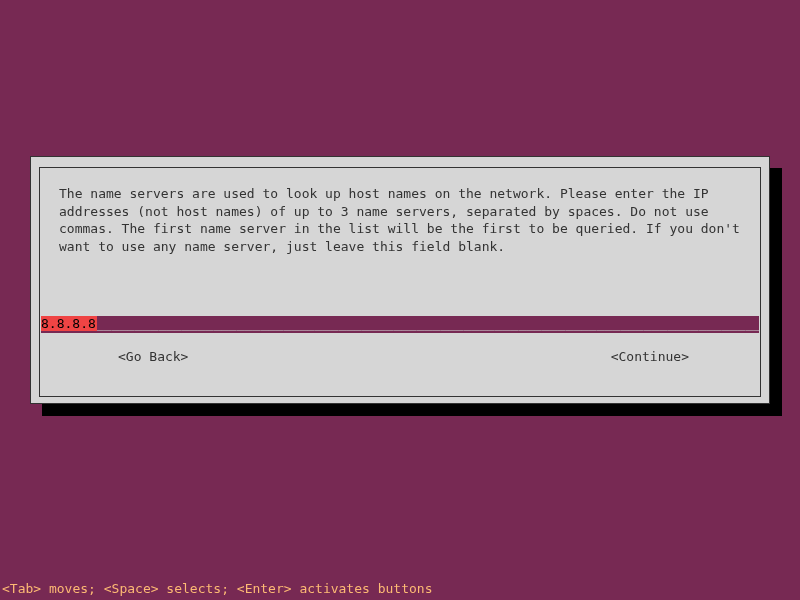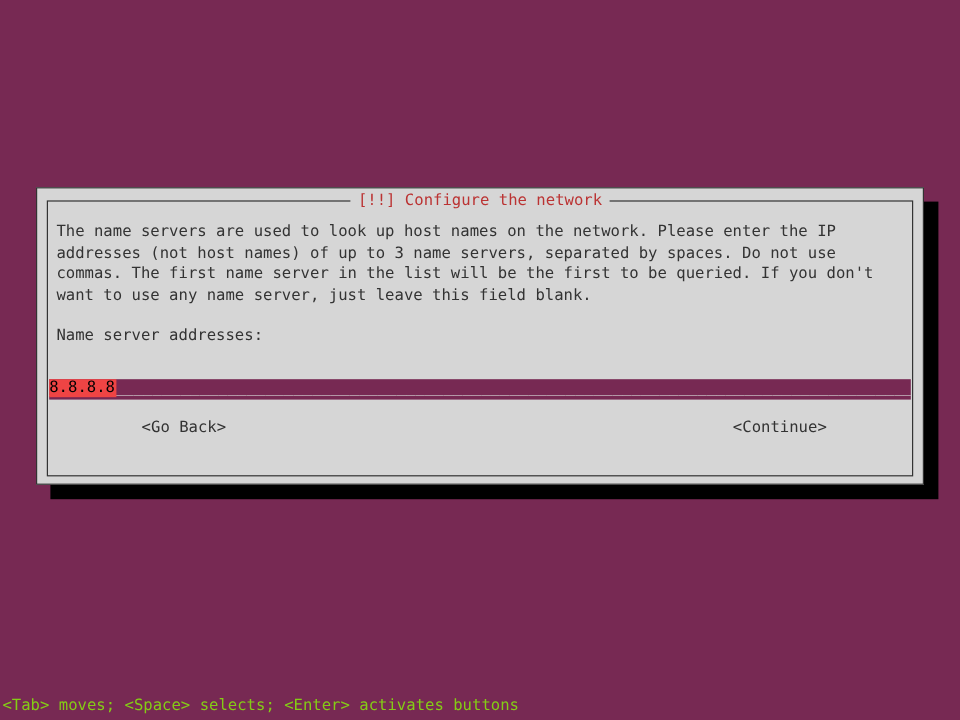--- a/index.html
+++ b/index.html
@@ -49,21 +49,21 @@
   }
   .title {
     display: inline-block;
     background: #d6d6d6;
     padding: 0 6px;
     color: #bb3333;
   }
   .content {
     position: absolute;
     top: 28px;
-    left: 16px;
+    left: 28px;
     right: 16px;
     line-height: 1.35;
     z-index: 2;
   }
   .desc {
     margin-bottom: 1.2em;
     white-space: pre-wrap;
   }
   .prompt {
     margin-bottom: 0.6em;
@@ -111,39 +111,35 @@
     margin-left: 23px;
   }
   .btn-continue {
     position: absolute;
     right: 64px;
   }
   .hints {
     position: absolute;
     bottom: 4px;
     left: 2px;
-    color: #84cc16;
+    color: #fdba74;
     font-size: 13px;
   }
 </style>
 </head>
 <body>
 
 <div class="shadow"></div>
 
 <div class="dialog">
   <div class="inner-border"></div>
 
-  <div class="title-wrap">
-    <span class="title">[!!] Configure the network</span>
-  </div>
 
   <div class="content">
     <div class="desc">The name servers are used to look up host names on the network. Please enter the IP addresses (not host names) of up to 3 name servers, separated by spaces. Do not use commas. The first name server in the list will be the first to be queried. If you don't want to use any name server, just leave this field blank.</div>
-    <div class="prompt">Name server addresses:</div>
   </div>
 
   <div class="input-line">
     <span class="input-underline">________________________________________________________________________________________________________________________________________________</span>
     <span class="field-text">8.8.8.8</span>
   </div>
 
   <div class="nav-row">
     <span class="btn-back">&lt;Go Back&gt;</span>
     <span class="btn-continue">&lt;Continue&gt;</span>

